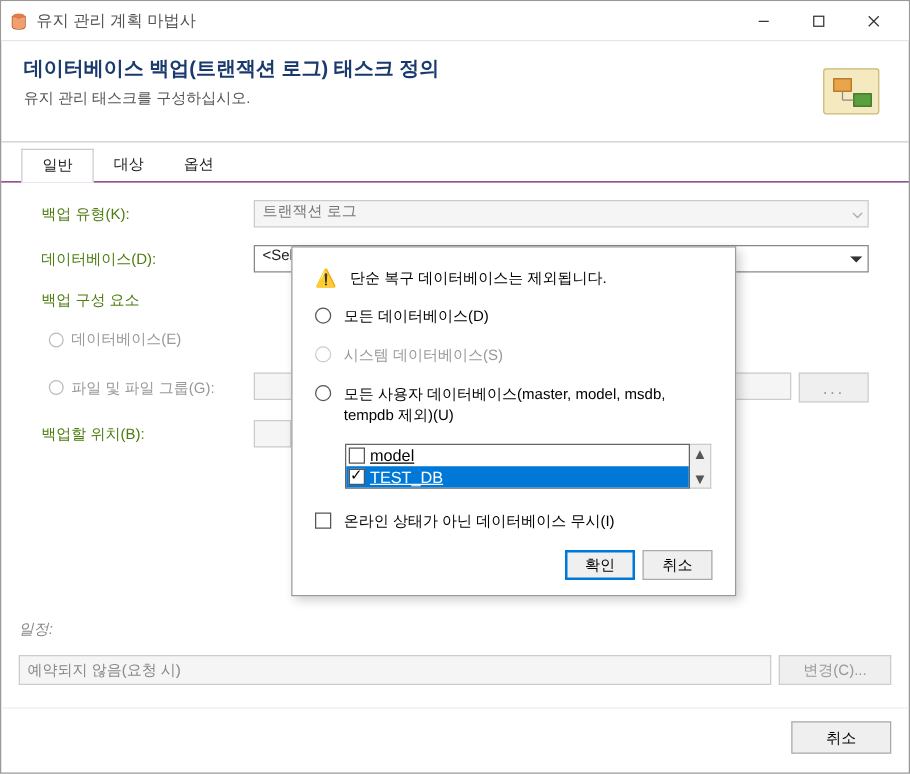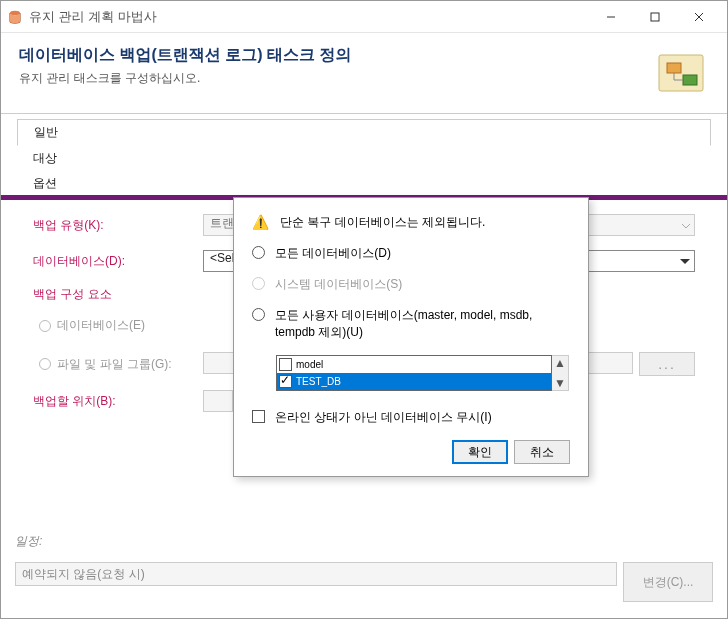--- a/index.html
+++ b/index.html
@@ -11,44 +11,44 @@
     .titlebar .icon { width: 16px; height: 16px; margin-right: 6px; }
     .titlebar .title { flex: 1; color: #555; font-size: 13px; }
     .titlebar .ctrl { width: 44px; height: 30px; display: flex; align-items: center; justify-content: center; color: #555; }
     
     .header { padding: 12px 18px; display: flex; align-items: flex-start; border-bottom: 1px solid #ccc; }
     .header-text { flex: 1; }
     .header-title { font-size: 16px; font-weight: bold; color: #1a3a6e; margin-bottom: 4px; }
     .header-subtitle { font-size: 12px; color: #555; }
     .header-icon { width: 56px; height: 56px; }
     
-    .tabs { display: flex; padding: 4px 16px 0; border-bottom: 5px solid #701a75; flex-direction: column; }
+    .tabs { display: flex; padding: 4px 16px 0; border-bottom: 1px solid #701a75; }
     .tab { padding: 4px 16px; color: #222; cursor: pointer; position: relative; top: 1px; }
     .tab.active { border: 1px solid #ccc; border-bottom: 1px solid #fff; background: #fff; }
     
     .body { padding: 14px 32px; color: #333; position: relative; }
     .row { display: flex; align-items: center; margin-bottom: 14px; }
-    .label { width: 170px; color: #be185d; }
+    .label { width: 170px; color: #4d7c0f; }
     .label.disabled { color: #999; }
     .field { flex: 1; }
     
     .combo { position: relative; height: 22px; border: 1px solid #ccc; background: #f5f5f5; display: flex; align-items: flex-start; padding: 0 6px; color: #777; }
     .combo.enabled { background: #fff; color: #222; border: 1px solid #888; }
     .combo .arrow { position: absolute; right: 4px; top: 50%; transform: translateY(-50%); }
     
     .radio-row { display: flex; align-items: center; margin-bottom: 8px; color: #999; }
     .radio-circ { width: 12px; height: 12px; border: 1px solid #bbb; border-radius: 50%; margin-right: 6px; }
     
     .dots-btn { width: 56px; height: 24px; border: 1px solid #ccc; background: #efefef; color: #999; font-size: 14px; letter-spacing: 2px; display: flex; justify-content: center; align-items: center;}
     
     .schedule-sec { position: absolute; bottom: 18px; left: 14px; right: 14px; }
     .schedule-label { color: #888; font-style: italic; margin-bottom: 12px; font-size: 12px; }
     .schedule-row { display: flex; gap: 6px; }
     .schedule-box { flex: 1; height: 24px; border: 1px solid #ccc; background: #f5f5f5; padding: 3px 6px; color: #888; }
-    .schedule-btn { width: 90px; height: 40px; border: 1px solid #ccc; background: #efefef; color: #999; display: flex; align-items: center; justify-content: center;}
+    .schedule-btn { width: 90px; height: 24px; border: 1px solid #ccc; background: #efefef; color: #999; display: flex; align-items: center; justify-content: center;}
     
     .footer { padding: 10px 14px; display: flex; border-top: 1px solid #eee; }
     .btn { height: 26px; padding: 0 16px; border: 1px solid #aaa; background: #efefef; cursor: pointer; display: inline-flex; align-items: center; justify-content: center; min-width: 80px;}
     .footer .btn.help { min-width: 100px; }
     .footer-spacer { flex: 1; }
     .footer .group { display: flex; gap: 10px; }
     .btn.disabled { color: #999; }
     
     .popup { position: absolute; top: 196px; left: 232px; width: 356px; background: #fff; border: 1px solid #999; box-shadow: 3px 3px 8px rgba(0,0,0,0.2); padding: 16px 18px 12px; }
     .popup .warn-row { display: flex; margin-bottom: 14px; }
@@ -60,21 +60,21 @@
     .popup .radio { width: 13px; height: 13px; border: 1px solid #555; border-radius: 50%; margin-right: 10px; margin-top: 1px; position: relative; flex-shrink: 0; }
     .popup .radio.disabled { border-color: #ccc; }
     .popup .radio.sel::after { content: ''; position: absolute; width: 7px; height: 7px; background: #0a64c8; border-radius: 50%; top: 2px; left: 2px; }
     .popup .checkbox { width: 13px; height: 13px; border: 1px solid #555; margin-right: 10px; margin-top: 1px; flex-shrink: 0; position: relative; }
     
     .db-list { margin-left: 24px; border: 1px solid #666; width: 276px; }
     .db-item { display: flex; align-items: center; height: 17px; padding: 0 2px; }
     .db-item .chk { width: 13px; height: 13px; border: 1px solid #555; background: #fff; margin-right: 4px; position: relative; flex-shrink: 0;}
     .db-item .chk.checked::after { content: '✓'; position: absolute; top: -3px; left: 0; font-size: 12px; color: #000; }
     .db-item.selected { background: #0078d7; color: #fff; }
-    .db-item .name { font-size: 10px; }
+    .db-item .name { font-size: 13px; text-decoration: underline; }
     .db-list-wrap { display: flex; }
     .db-scroll { width: 17px; border: 1px solid #ccc; border-left: none; background: #f0f0f0; display: flex; flex-direction: column; justify-content: space-between; align-items: center; font-size: 8px; color: #555;}
     
     .popup-footer { display: flex; justify-content: flex-end; gap: 6px; margin-top: 14px; text-align: right; }
     .popup-footer .btn { min-width: 56px; height: 24px; padding: 0 10px; font-size: 12px; }
     .popup-footer .btn.default { border: 2px solid #0078d7; }
   </style>
 </head>
 <body>
 

